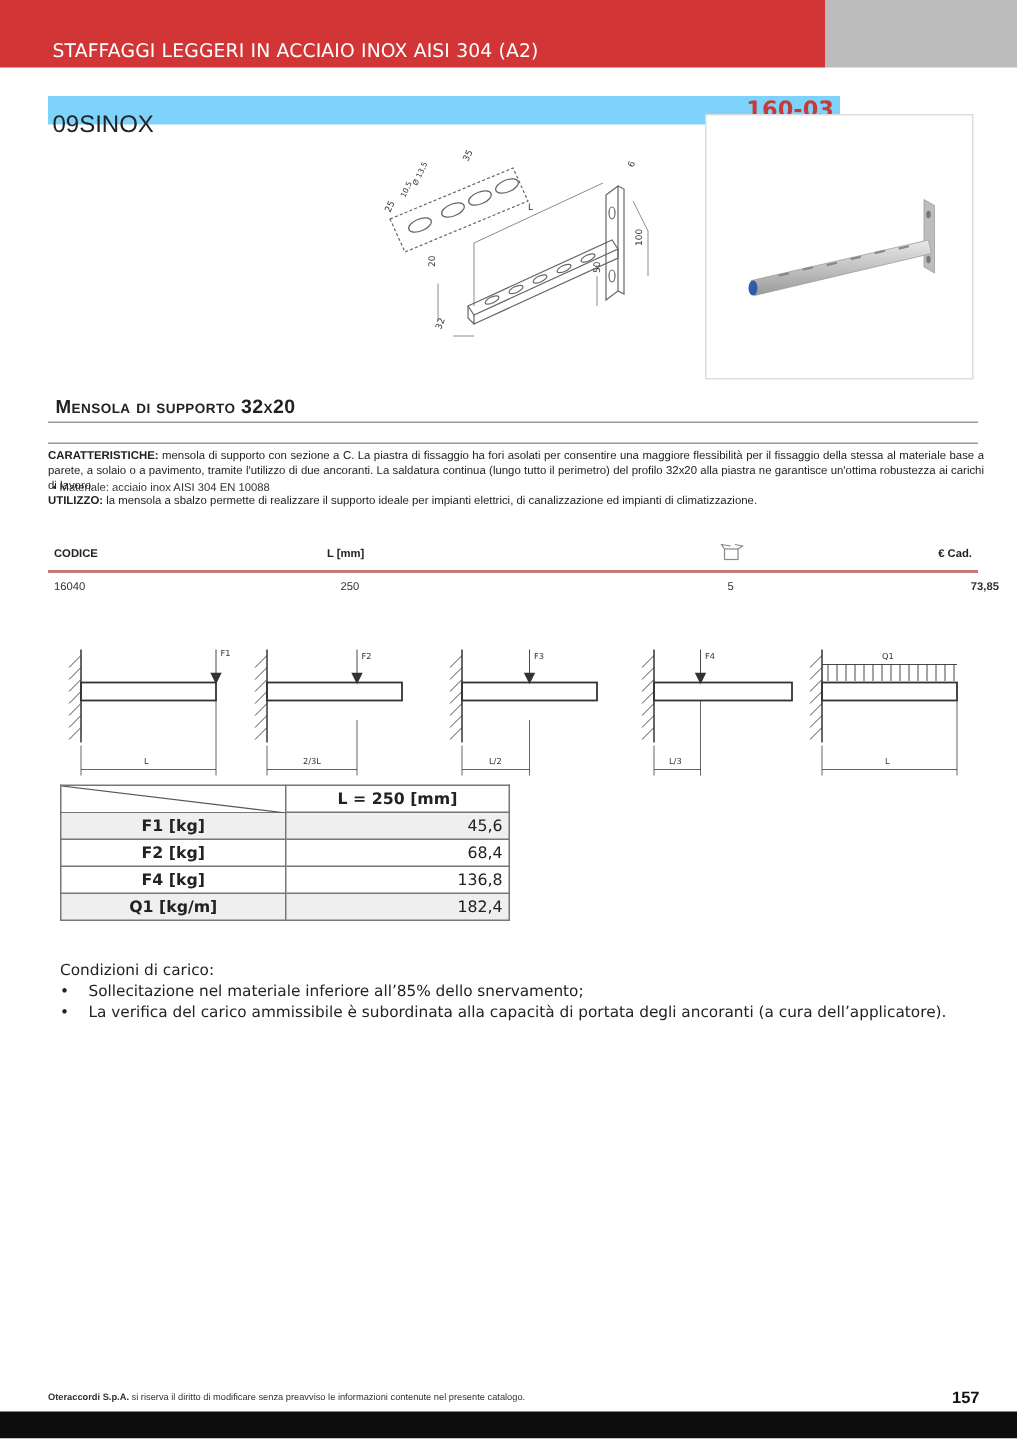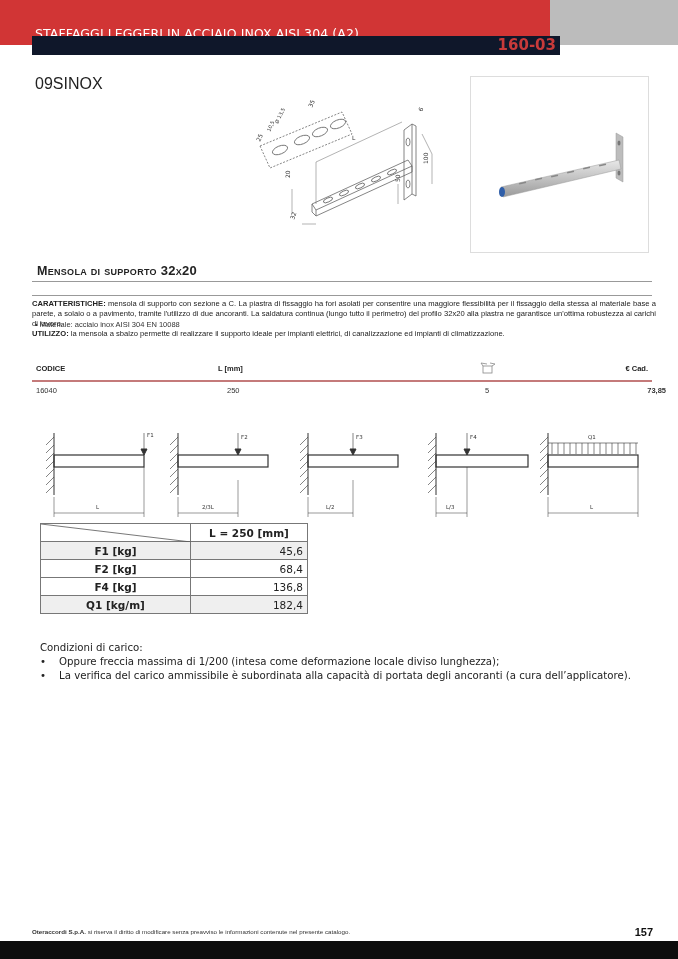--- a/index.html
+++ b/index.html
@@ -3,41 +3,41 @@
 <meta charset="utf-8">
 <style>
   * { box-sizing: border-box; margin: 0; padding: 0; }
   html, body { width: 678px; height: 959px; background: #ffffff; overflow: hidden; }
   body { position: relative; font-family: "Liberation Sans", "DejaVu Sans", sans-serif; color: #222; }
 
   .header-band { position: absolute; left: 0; top: 0; width: 550px; height: 45px; background: #d13535; }
   .header-gray { position: absolute; left: 550px; top: 0; width: 128px; height: 45px; background: #bcbcbc; }
   .header-title { position: absolute; left: 35px; top: 26px; font-size: 12.5px; color: #fff; letter-spacing: 0.1px; font-family: "DejaVu Sans", sans-serif; }
 
-  .code-bar { position: absolute; left: 32px; top: 36px; width: 528px; height: 19px; background: #0f172a; }
+  .code-bar { position: absolute; left: 32px; top: 64px; width: 528px; height: 19px; background: #7dd3fc; }
   .code-bar .code { position: absolute; right: 4px; top: 0px; font-size: 15px; font-weight: bold; color: #c83a3a; font-family: "DejaVu Sans", sans-serif; }
   .series { position: absolute; left: 35px; top: 75px; font-size: 16px; color: #222; }
 
   .drawing { position: absolute; left: 232px; top: 94px; width: 215px; height: 140px; }
   .photo-box { position: absolute; left: 470px; top: 76px; width: 179px; height: 177px; border: 1px solid #ddd; background: #fff; }
 
   .prod-title { position: absolute; left: 37px; top: 263px; font-size: 12.5px; font-weight: bold; color: #222; font-variant: small-caps; letter-spacing: 0.3px; }
   .prod-title .big { font-size: 13px; }
   .rule { position: absolute; left: 32px; width: 620px; height: 1px; background: #999; }
   .material { position: absolute; left: 35px; top: 284px; font-size: 7.5px; color: #333; margin-top: 36px; }
   .desc { position: absolute; left: 32px; top: 299px; width: 624px; font-size: 7.6px; line-height: 10px; color: #222; text-align: justify; }
   .desc b { font-weight: bold; }
 
   .tbl-head { position: absolute; top: 364px; font-size: 7.5px; font-weight: bold; color: #222; }
   .tbl-val { position: absolute; top: 386px; font-size: 7.5px; color: #333; }
   .tbl-rule { position: absolute; left: 32px; top: 380px; width: 620px; height: 2px; background: #c47a7a; }
 
   .beams { position: absolute; left: 30px; top: 425px; width: 620px; height: 95px; }
 
-  .load-table { position: absolute; left: 40px; top: 523px; width: 268px; border-collapse: collapse; font-size: 10.5px; font-family: "DejaVu Sans", sans-serif; }
+  .load-table { position: absolute; left: 40px; top: 523px; width: 300px; border-collapse: collapse; font-size: 10.5px; font-family: "DejaVu Sans", sans-serif; }
   .load-table td { border: 1px solid #777; height: 18px; padding: 0 4px; }
   .load-table td.lbl { width: 150px; text-align: center; font-weight: bold; }
   .load-table td.val { text-align: right; }
   .load-table tr.alt td { background: #efefef; }
   .load-table td.hd { text-align: center; font-weight: bold; }
   .load-table td.diag { position: relative; background: #fff; }
 
   .conditions { position: absolute; left: 40px; top: 641px; font-size: 10.2px; color: #222; font-family: "DejaVu Sans", sans-serif; line-height: 14px; }
   .conditions ul { list-style: none; }
   .conditions li { position: relative; padding-left: 19px; }
@@ -272,21 +272,21 @@
   <tr class="alt">
     <td class="lbl">Q1  [kg/m]</td>
     <td class="val">182,4</td>
   </tr>
 </tbody>
   </table>
 
 <div class="conditions">
   <div>Condizioni di carico:</div>
   <ul>
-    <li>Oppure freccia massima di 1/200 (intesa come deformazione locale diviso lunghezza);</li>
+    <li>Sollecitazione nel materiale inferiore all’85% dello snervamento;</li>
     <li>La verifica del carico ammissibile è subordinata alla capacità di portata degli ancoranti (a cura dell’applicatore).</li>
   </ul>
 </div>
 
 <div class="footer-note">
   <b>Oteraccordi S.p.A.</b><span> si riserva il diritto di modificare senza preavviso le informazioni contenute nel presente catalogo.</span>
 </div>
 <div class="page-num">157</div>
 <div class="footer-bar"></div>
 

